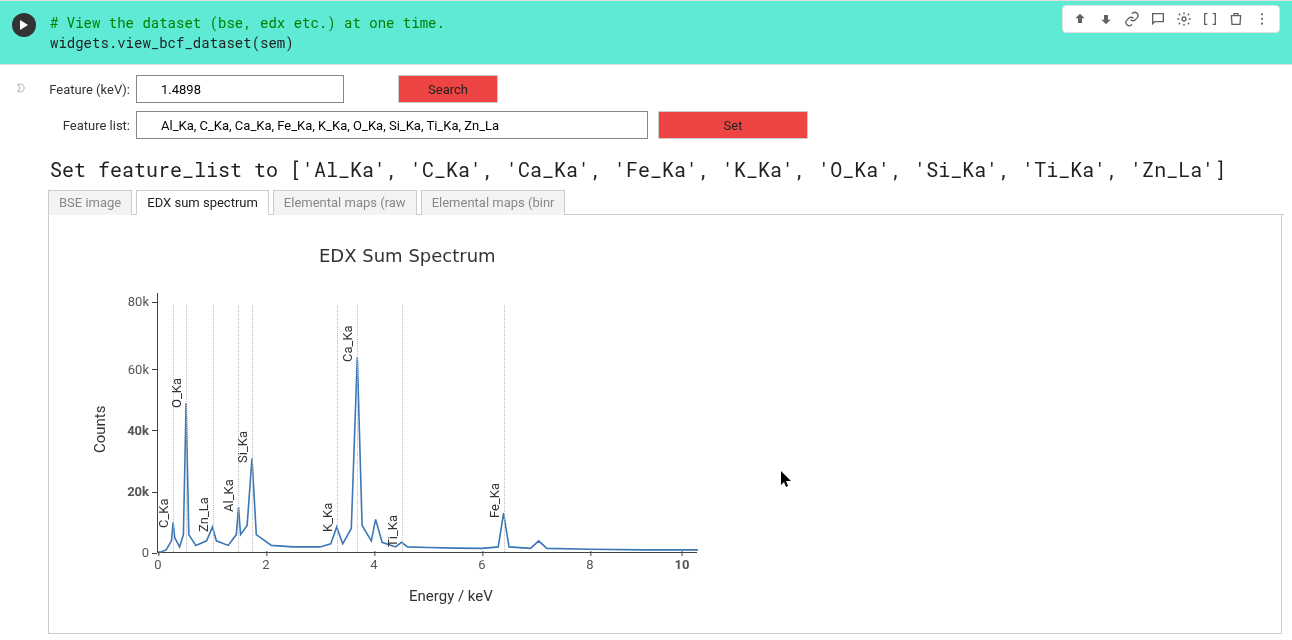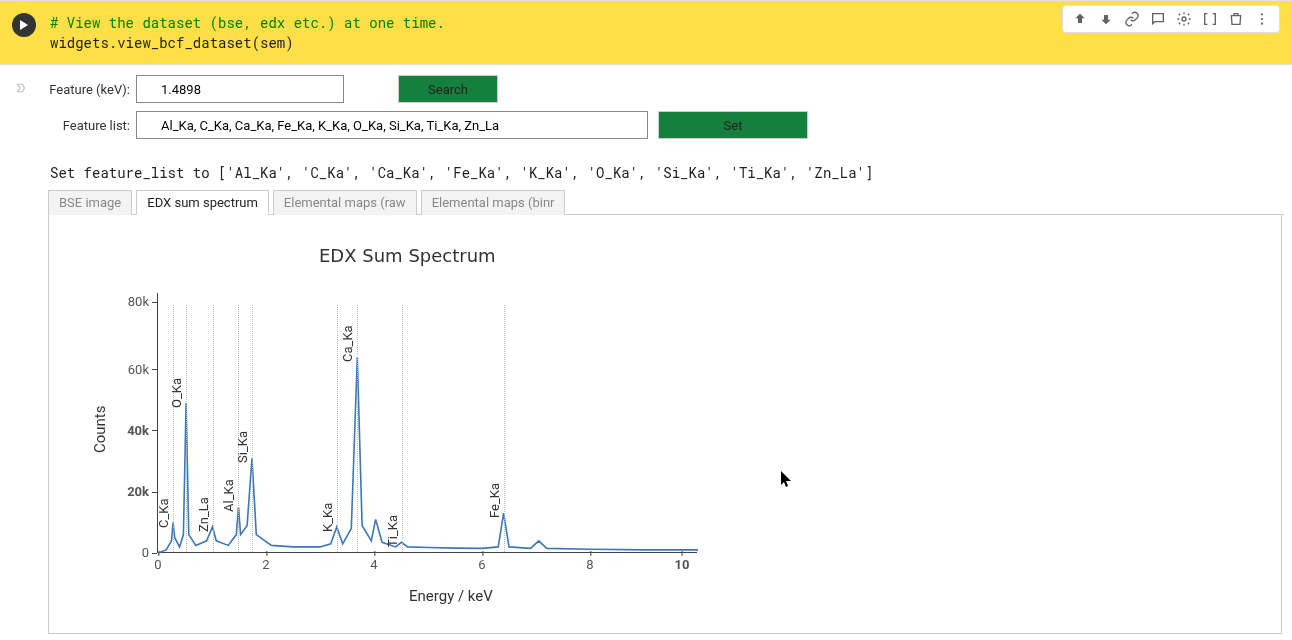--- a/index.html
+++ b/index.html
@@ -7,21 +7,21 @@
     margin: 0;
     font-family: -apple-system, "Segoe UI", Roboto, Arial, sans-serif;
     font-size: 13px;
     background: #fff;
     color: #222;
     width: 1292px;
   }
   .cell-area {
     border-top: 1px solid #e0e0e0;
     border-bottom: 1px solid #e0e0e0;
-    background: #fde047;
+    background: #5eead4;
     padding: 2px 0;
     position: relative;
   }
   .toolbar {
     position: absolute;
     top: 4px;
     right: 12px;
     display: flex;
     gap: 8px;
     background: #fff;
@@ -81,32 +81,32 @@
   }
   .text-input {
     border: 1px solid #888;
     padding: 5px 24px;
     font-family: inherit;
     font-size: 13px;
     height: 28px;
   }
   .btn {
     border: 1px solid #ccc;
-    background: #15803d;
+    background: #ef4444;
     padding: 5px 8px;
     height: 28px;
     text-align: center;
     cursor: pointer;
     display: inline-flex; align-items: center; justify-content: center;
   }
   .mono-msg {
     font-family: "Roboto Mono", Menlo, Consolas, monospace;
-    font-size: 14px;
+    font-size: 20px;
     white-space: pre;
-    margin: 24px 2px 8px 2px;
+    margin: 17px 2px 8px 2px;
   }
   .tab-strip { display: flex; border-bottom: 1px solid #ccc; }
   .tab {
     border: 1px solid #ccc;
     border-bottom: none;
     padding: 4px 10px;
     margin-right: 4px;
     margin-bottom: -1px;
     background: #f3f3f3;
     color: #888;

